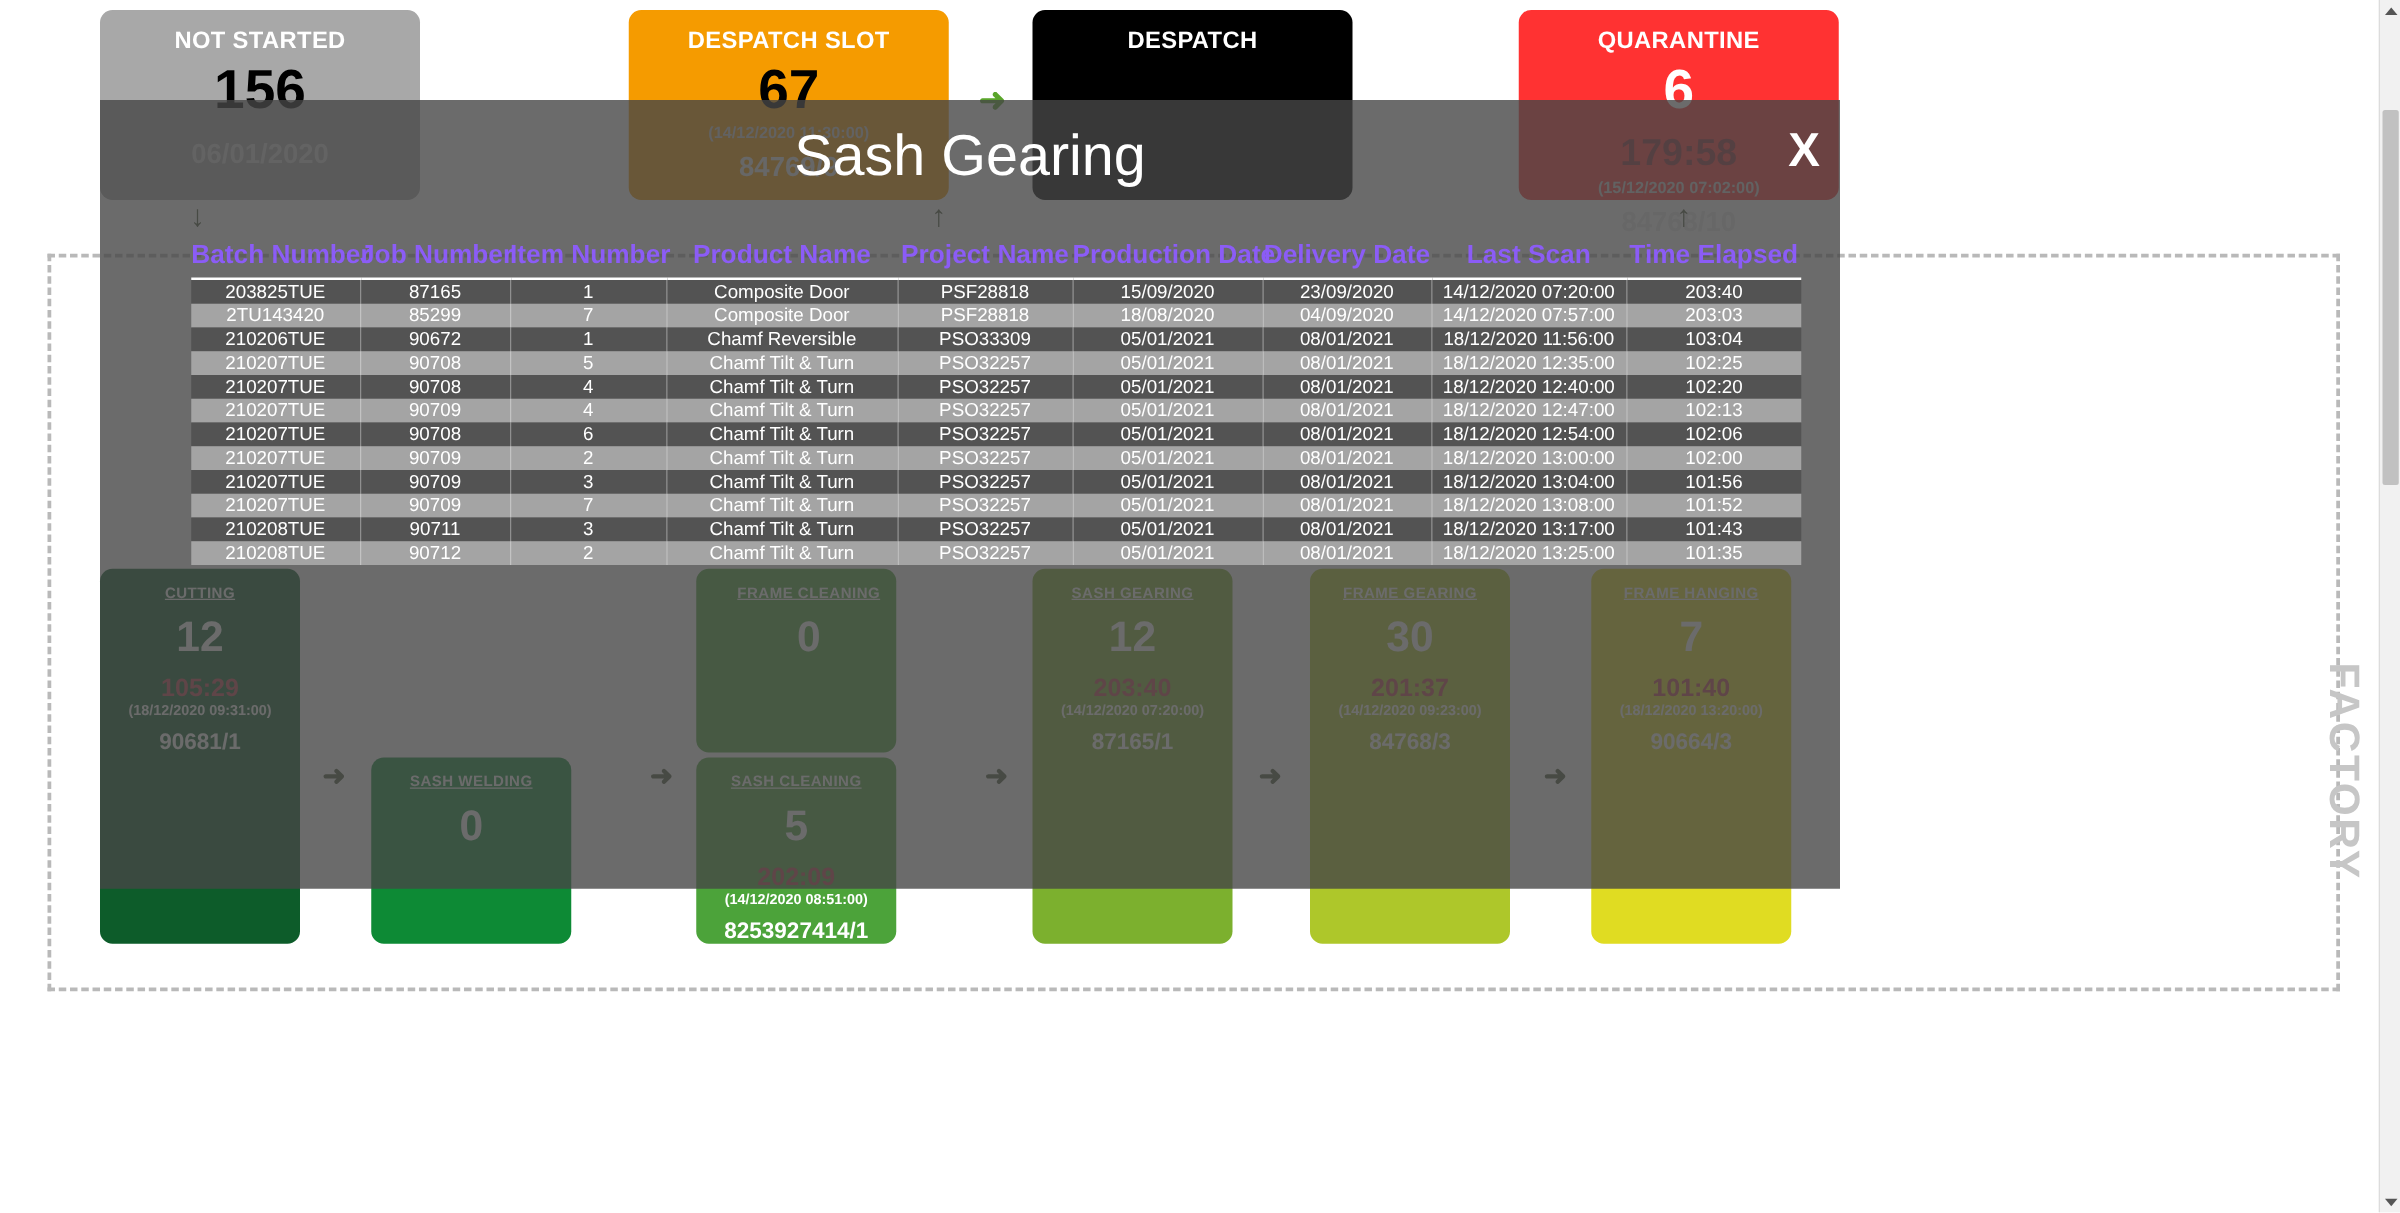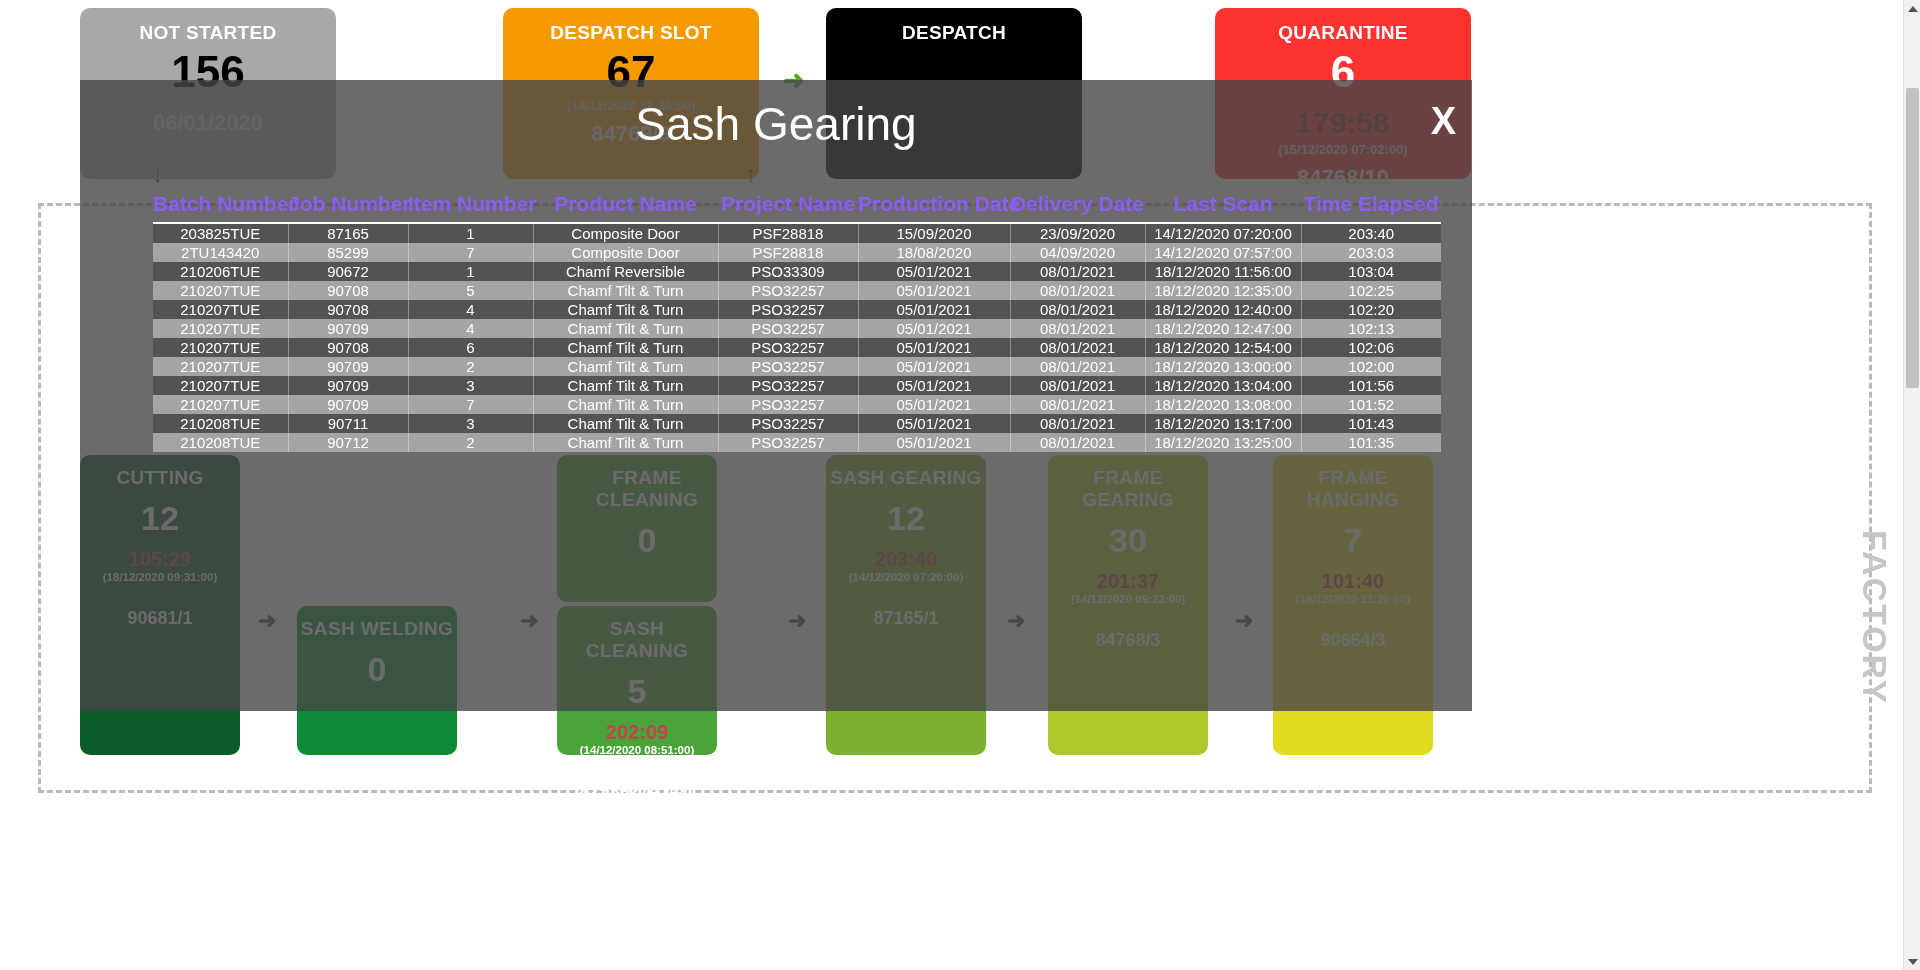--- a/index.html
+++ b/index.html
@@ -41,21 +41,21 @@
   .factory-label {
     position: absolute; right: 26px; top: 530px;
     font-size: 34px; font-weight: 700; color: #c6c6c6;
     letter-spacing: 2px;
     writing-mode: vertical-rl;
     white-space: nowrap;
   }
 
   
   .status-card {
-    position: absolute; top: 8px; width: 256px; height: 171px;
+    position: absolute; top: 8px; width: 256px; height: 152px;
     border-radius: 10px; padding-top: 14px; text-align: center;
   }
   .status-card .title {
     font-size: 19px; font-weight: 700; color: #ffffff; letter-spacing: .3px;
   }
   .status-card .count {
     font-size: 44px; font-weight: 700; color: #000000; margin-top: 6px;
     line-height: 1;
   }
   .status-card .elapsed {
@@ -87,26 +87,26 @@
   #arrow-up-productname  { left: 745px; top: 160px; }
   #arrow-up-quarantine   { left: 1341px; top: 160px; }
 
   
   .proc-card {
     position: absolute; width: 160px;
     border-radius: 10px; text-align: center; padding-top: 12px;
     color: #ffffff;
   }
   .proc-card .ptitle {
-    font-size: 19px; font-weight: 700; letter-spacing: .4px;
+    font-size: 12px; font-weight: 700; letter-spacing: .4px; text-decoration: underline;
   }
   .proc-card .pcount { font-size: 34px; font-weight: 700; margin-top: 12px; line-height: 1; }
   .proc-card .pelapsed { font-size: 20px; font-weight: 700; color: #c2424f; margin-top: 14px; line-height: 1; }
   .proc-card .pscan { font-size: 11.5px; font-weight: 700; margin-top: 2px; }
-  .proc-card .pjob { font-size: 18px; font-weight: 700; margin-top: 25px; }
+  .proc-card .pjob { font-size: 18px; font-weight: 700; margin-top: 8px; }
 
   .proc-arrow {
     position: absolute; font-size: 22px; font-weight: 700; color: #4d5a3e;
   }
 
   
   .modal-overlay {
     position: absolute; left: 80px; top: 80px; width: 1392px; height: 631px;
     background: rgba(70,70,70,0.80);
   }

